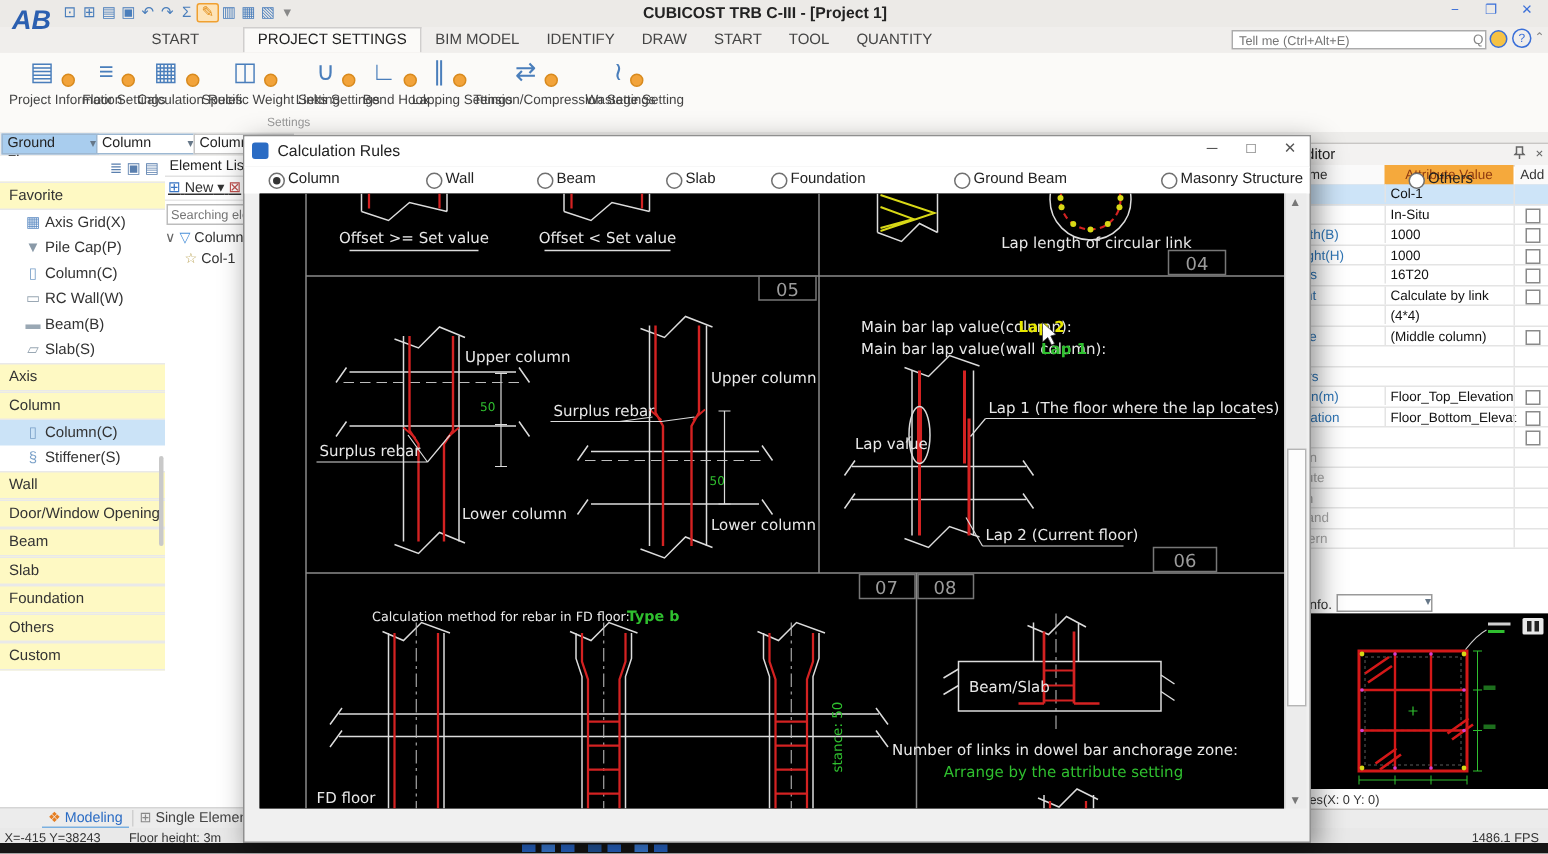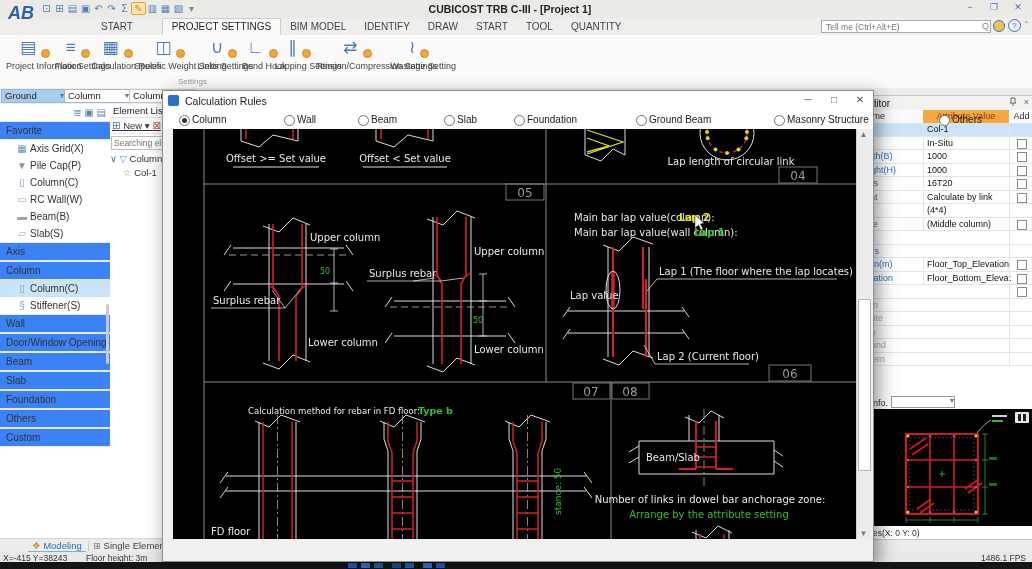--- a/index.html
+++ b/index.html
@@ -19,21 +19,21 @@
   .rb-ic{position:relative;display:block;height:22px;font-size:17px;color:#4a7ebb;margin-bottom:1px;}
   .rb-dot{position:absolute;margin-left:5px;margin-top:11px;width:7px;height:7px;border-radius:50%;
           background:#f2a33a;border:1px solid #d88a1e;font-size:5px;color:#fff;line-height:7px;}
   
   #floorbar{left:0;top:88px;width:1032px;height:16px;background:#eeedeb;border-bottom:1px solid #d8d6d4;}
   .combo{position:absolute;top:1px;height:12px;background:#fff;border:1px solid #9db8d2;font-size:9.5px;
          padding:0 12px 0 3px;line-height:12px;color:#222;}
   .combo .car{position:absolute;right:1px;top:0;color:#678;font-size:8px;}
   #left-panel{left:0;top:104px;width:110px;height:434px;background:#fff;border-right:1px solid #c8c6c4;}
   .lp-row{position:relative;height:17px;line-height:17px;font-size:10px;color:#333;white-space:nowrap;overflow:hidden;}
-  .lp-sec{background:#3b82f6;border-top:1px solid #e9e9e9;border-bottom:1px solid #e9e9e9;padding-left:6px;}
+  .lp-sec{background:#fef9c3;border-top:1px solid #e9e9e9;border-bottom:1px solid #e9e9e9;padding-left:6px;}
   .lp-item{padding-left:14px;}
   .lp-item .ic{display:inline-block;width:16px;text-align:center;font-size:10px;}
   .lp-sel{background:#cbe3f7;}
   #element-list{left:110px;top:104px;width:60px;height:434px;background:#fff;border-right:1px solid #c8c6c4;}
   
   #dialog{left:162px;top:90px;width:710px;height:470px;background:#f0f0f0;border:1px solid #8f8f8f;
           box-shadow:4px 6px 18px rgba(0,0,0,.45);z-index:10;}
   #dlg-title{position:absolute;left:0;top:0;width:100%;height:20px;background:#fff;border-bottom:1px solid #e0e0e0;}
   #dlg-title .t{position:absolute;left:22px;top:4px;font-size:10.5px;color:#222;}
   .dlg-ctl{position:absolute;top:3px;width:26px;text-align:center;color:#555;font-size:10px;}

